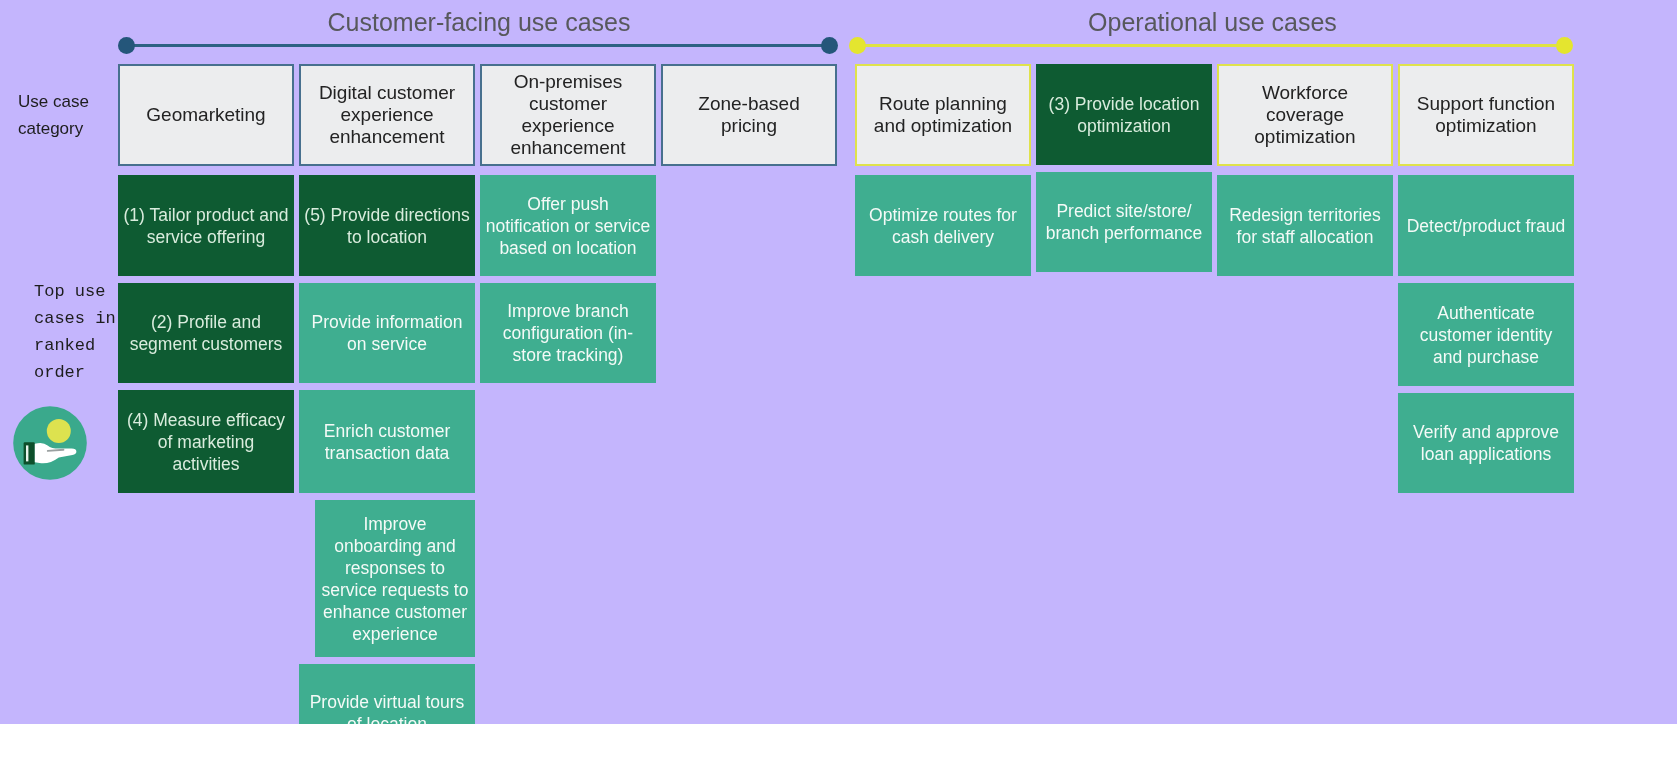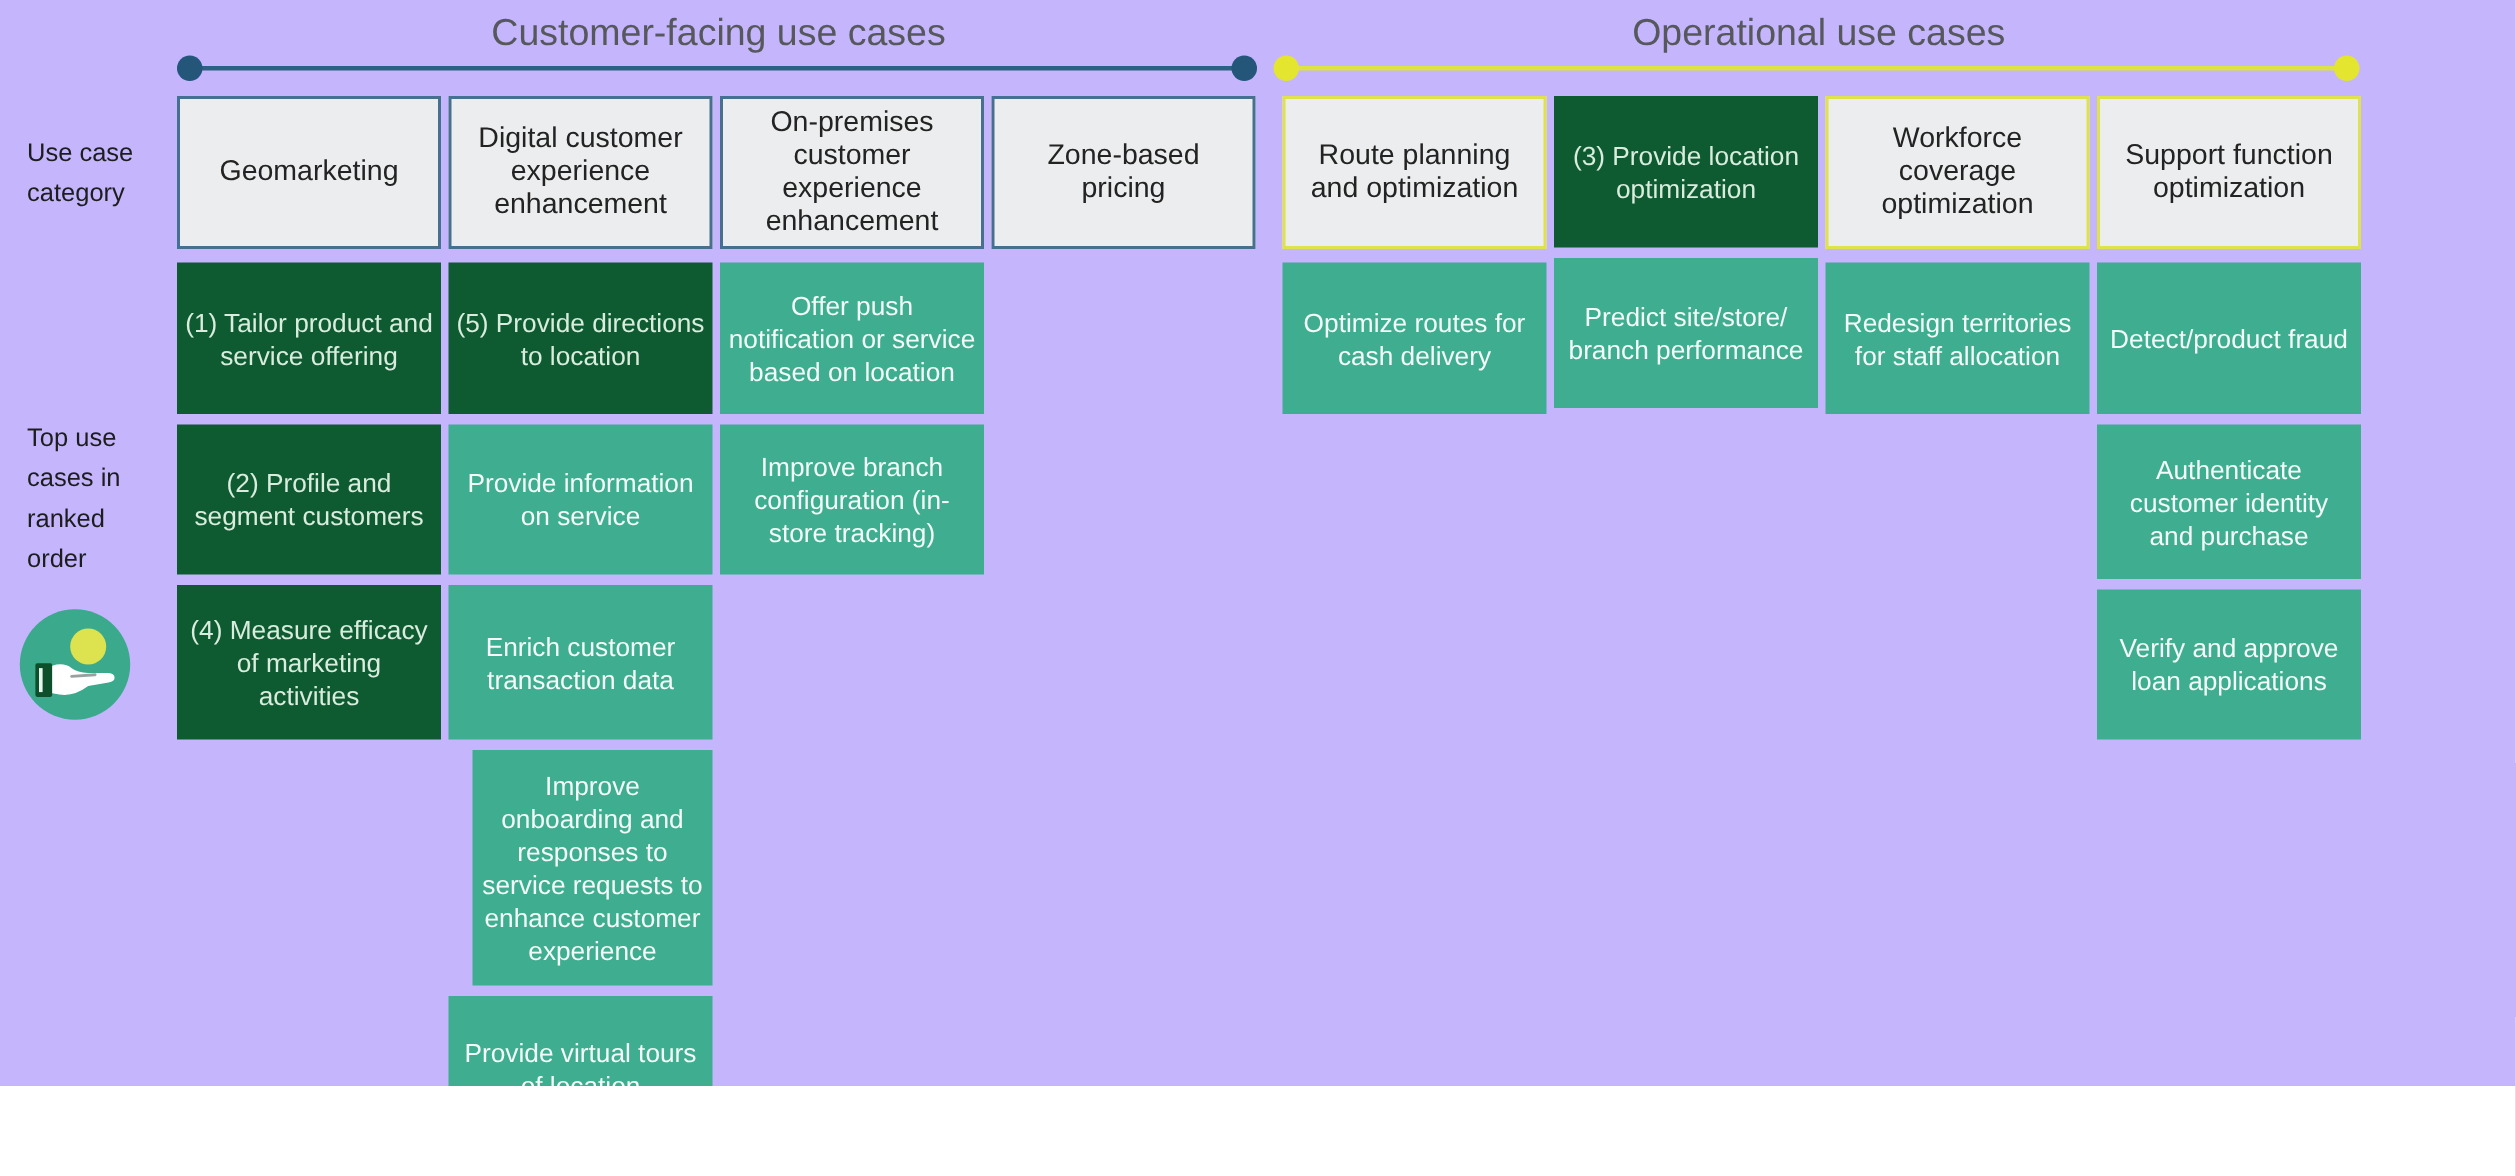--- a/index.html
+++ b/index.html
@@ -40,21 +40,21 @@
     text-align:center; font-size:17.5px; line-height:22px;
     padding:2px 5px; box-sizing:border-box;
   }
   .cell.teal { background:#3fae90; color:#f4faf7; }
   .cell.dark { background:#0e5b32; color:#d9ecdd; }
   .h1 { height:101px; } .h2 { height:100px; } .h3 { height:103px; }
   .h4 { height:157px;margin-left:16px; } .h5 { height:97px; }
 
   .rail-label { position:absolute; color:#1d1d1d; font-size:17px; line-height:27px; }
   .rail-category { left:18px; top:88px;  width:102px; }
-  .rail-ranked   { left:18px; top:278px; width:92px;  }
+  .rail-ranked   { left:34px; top:278px; width:92px;font-family:Liberation Mono, monospace;  }
   .rail-icon { position:absolute; left:10px; top:403px; width:80px; height:80px; }
 
   .legend { position:absolute; right:16px; top:735px; display:flex; align-items:center; gap:9px;
             font-size:16px; color:#141414; }
   .legend .swatch { width:22px; height:22px; background:#0e5b32; }
 </style>
 </head>
 <body>
 
 <div class="canvas">

